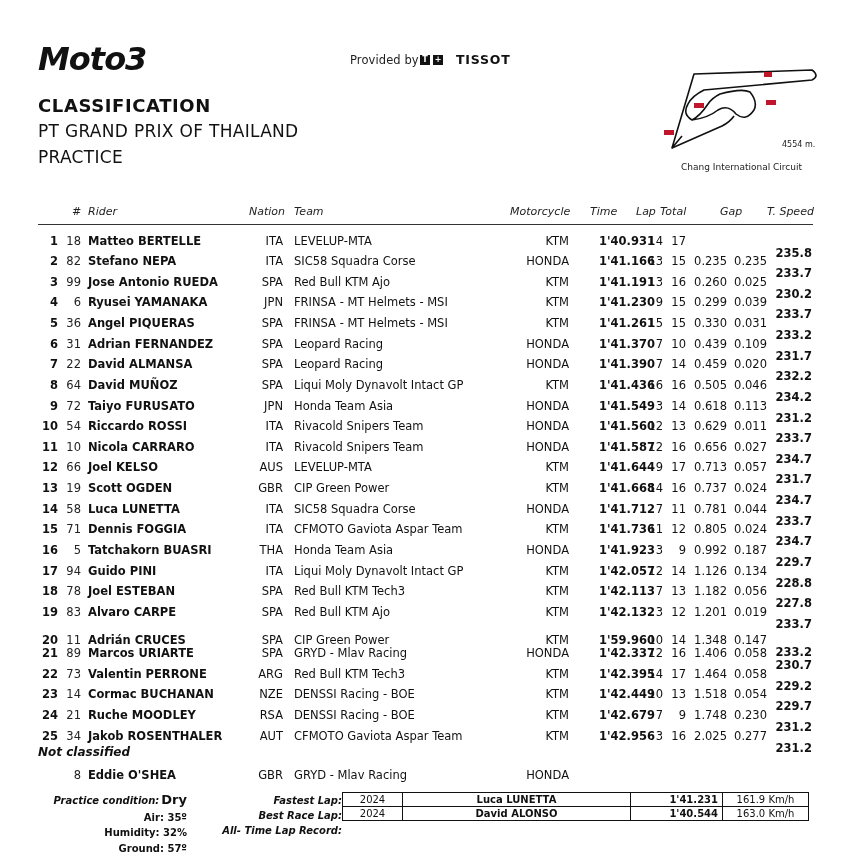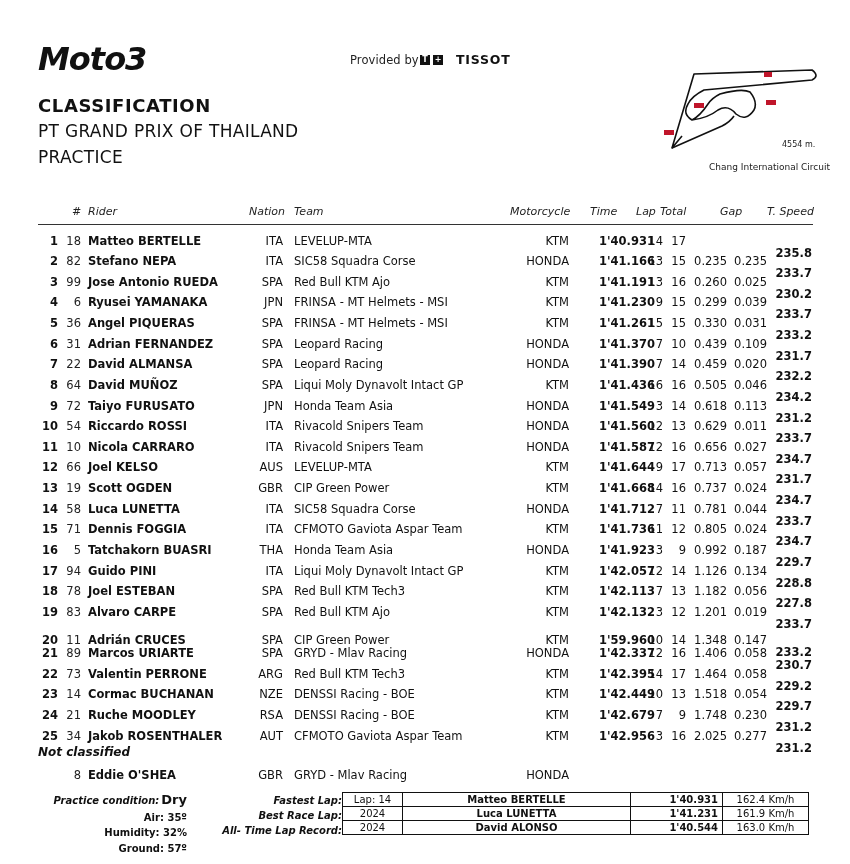--- a/index.html
+++ b/index.html
@@ -10,21 +10,21 @@
   .provided { left:350px; top:53px; font-size:11.5px; color:#222; letter-spacing:0.1px; }
   .tissot { left:420px; top:52px; display:flex; align-items:center; gap:3px; }
   .tissot .box { width:10px; height:10px; background:#111; color:#fff; font-size:8px; font-weight:bold; display:flex; align-items:center; justify-content:center; line-height:1; }
   .tissot .box.red { background:#111; }
   .tissot .name { font-weight:bold; font-size:12.5px; letter-spacing:0.8px; margin-left:10px; }
   .title { left:38px; top:95px; font-size:18px; font-weight:bold; letter-spacing:0.6px; }
   .subtitle { left:38px; font-size:17px; letter-spacing:0.3px; color:#111; }
   .sub1 { top:121px; }
   .sub2 { top:147px; }
   .track { left:662px; top:68px; width:156px; height:90px; }
-  .circuit-name { left:681px; top:162px; font-size:9px; color:#222;margin-left:28px; }
+  .circuit-name { left:681px; top:162px; font-size:9px; color:#222; }
   .track-len { left:782px; top:140px; font-size:8px; color:#222; }
   
   .th { top:205px; font-size:11px; font-style:italic; color:#222; }
   .header-rule { left:38px; top:224px; width:775px; height:1px; background:#333; }
   .row { position:absolute; left:0; width:850px; height:20px; font-size:11.5px; }
   .row span { position:absolute; top:0; line-height:20px; white-space:nowrap; }
   .c-pos { right:792px; font-weight:bold; text-align:right; }
   .c-num { right:769px; text-align:right; color:#222; }
   .c-rider { left:88px; font-weight:bold; }
   .c-nat { right:567px; text-align:right; }
@@ -466,26 +466,20 @@
 <div class="abs cond" style="top:812px">Air: 35º</div>
 <div class="abs cond" style="top:827px">Humidity: 32%</div>
 <div class="abs cond" style="top:843px">Ground: 57º</div>
 
 <div class="abs rec-label" style="top:795px">Fastest Lap:</div>
 <div class="abs rec-label" style="top:810px">Best Race Lap:</div>
 <div class="abs rec-label" style="top:825px">All- Time Lap Record:</div>
 <table class="abs rec-table">
   <tbody>
     <tr>
-      <td class="lap">Lap: 14</td>
-      <td class="rider">Matteo BERTELLE</td>
-      <td class="time">1'40.931</td>
-      <td class="speed">162.4 Km/h</td>
-    </tr>
-    <tr>
       <td class="lap">2024</td>
       <td class="rider">Luca LUNETTA</td>
       <td class="time">1'41.231</td>
       <td class="speed">161.9 Km/h</td>
     </tr>
     <tr>
       <td class="lap">2024</td>
       <td class="rider">David ALONSO</td>
       <td class="time">1'40.544</td>
       <td class="speed">163.0 Km/h</td>

